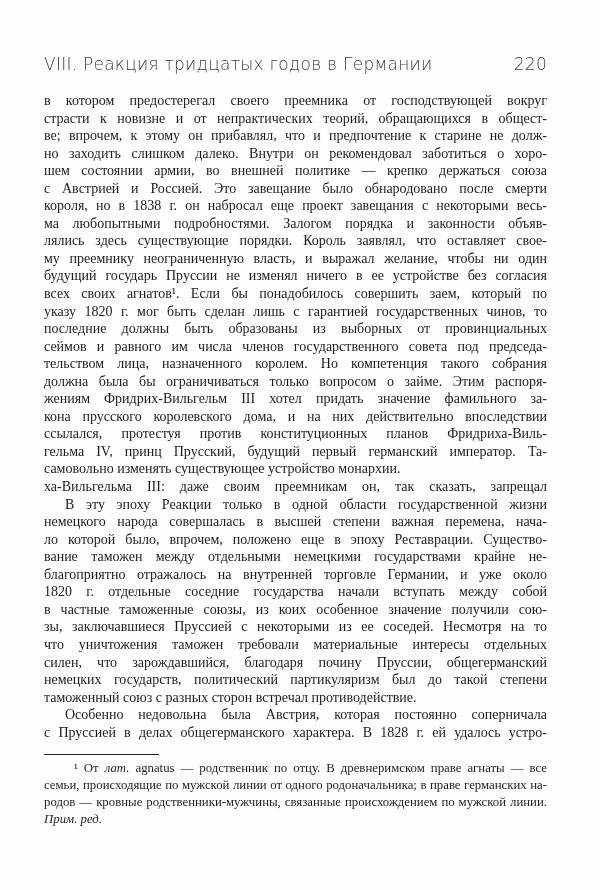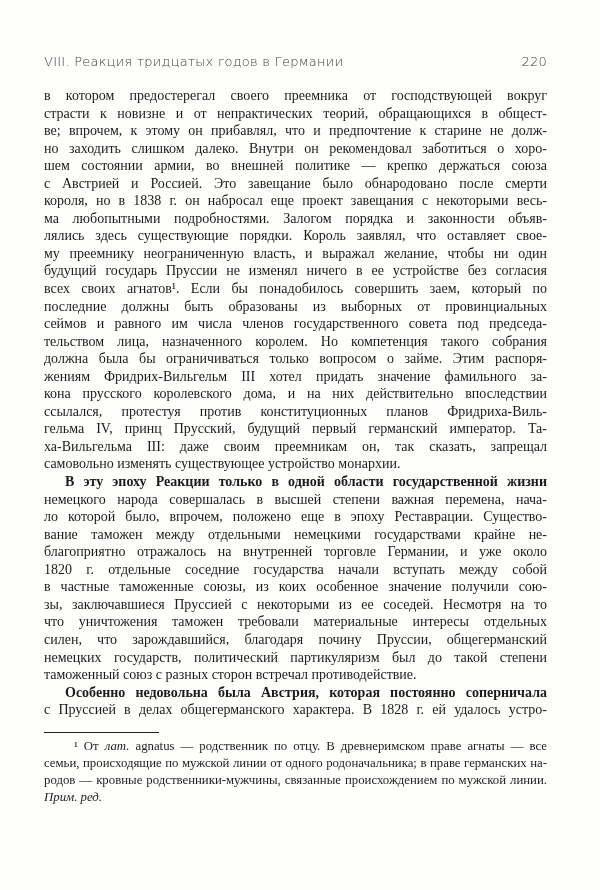--- a/index.html
+++ b/index.html
@@ -15,38 +15,38 @@
     padding: 54px 53px 0 44px;
     color: #1b1b1b;
     overflow: hidden;
   }
   .running-header {
     display: flex;
     justify-content: space-between;
     align-items: baseline;
     font-family: "DejaVu Sans", "Liberation Sans", sans-serif;
     font-weight: 300;
-    font-size: 13px;
+    font-size: 17px;
     letter-spacing: 0.25px;
     color: #3c3c3c;
     margin-bottom: 18px;
   }
   .body-text .paragraph { margin: 0; }
   .line {
     font-size: 14px;
     line-height: 17.55px;
     height: 17.55px;
     text-align: justify;
     text-align-last: justify;
     white-space: nowrap;
     overflow: hidden;
   }
   .line { white-space: normal; } 
   .line.lastline { text-align-last: left; }
-  .line.indent { text-indent: 21px; font-weight: bold; }
+  .line.indent { text-indent: 21px; }
   .footnote-rule {
     border: none;
     border-top: 1.8px solid #222222;
     width: 115px;
     margin: 13px 0 5px 0;
   }
   .fn-line {
     font-size: 12.8px;
     line-height: 17px;
     height: 17px;
@@ -76,30 +76,31 @@
         <div class="line">ве; впрочем, к этому он прибавлял, что и предпочтение к старине не долж-</div>
         <div class="line">но заходить слишком далеко. Внутри он рекомендовал заботиться о хоро-</div>
         <div class="line">шем состоянии армии, во внешней политике — крепко держаться союза</div>
         <div class="line">с Австрией и Россией. Это завещание было обнародовано после смерти</div>
         <div class="line">короля, но в 1838 г. он набросал еще проект завещания с некоторыми весь-</div>
         <div class="line">ма любопытными подробностями. Залогом порядка и законности объяв-</div>
         <div class="line">лялись здесь существующие порядки. Король заявлял, что оставляет свое-</div>
         <div class="line">му преемнику неограниченную власть, и выражал желание, чтобы ни один</div>
         <div class="line">будущий государь Пруссии не изменял ничего в ее устройстве без согласия</div>
         <div class="line">всех своих агнатов¹. Если бы понадобилось совершить заем, который по</div>
+        <div class="line">указу 1820 г. мог быть сделан лишь с гарантией государственных чинов, то</div>
         <div class="line">последние должны быть образованы из выборных от провинциальных</div>
         <div class="line">сеймов и равного им числа членов государственного совета под председа-</div>
         <div class="line">тельством лица, назначенного королем. Но компетенция такого собрания</div>
         <div class="line">должна была бы ограничиваться только вопросом о займе. Этим распоря-</div>
         <div class="line">жениям Фридрих-Вильгельм III хотел придать значение фамильного за-</div>
         <div class="line">кона прусского королевского дома, и на них действительно впоследствии</div>
         <div class="line">ссылался, протестуя против конституционных планов Фридриха-Виль-</div>
         <div class="line">гельма IV, принц Прусский, будущий первый германский император. Та-</div>
+        <div class="line lastline">самовольно изменять существующее устройство монархии.</div>
         <div class="line">ха-Вильгельма III: даже своим преемникам он, так сказать, запрещал</div>
-        <div class="line lastline">самовольно изменять существующее устройство монархии.</div>
       </div>
       <div class="paragraph">
         <div class="line indent">В эту эпоху Реакции только в одной области государственной жизни</div>
         <div class="line">немецкого народа совершалась в высшей степени важная перемена, нача-</div>
         <div class="line">ло которой было, впрочем, положено еще в эпоху Реставрации. Существо-</div>
         <div class="line">вание таможен между отдельными немецкими государствами крайне не-</div>
         <div class="line">благоприятно отражалось на внутренней торговле Германии, и уже около</div>
         <div class="line">1820 г. отдельные соседние государства начали вступать между собой</div>
         <div class="line">в частные таможенные союзы, из коих особенное значение получили сою-</div>
         <div class="line">зы, заключавшиеся Пруссией с некоторыми из ее соседей. Несмотря на то</div>

